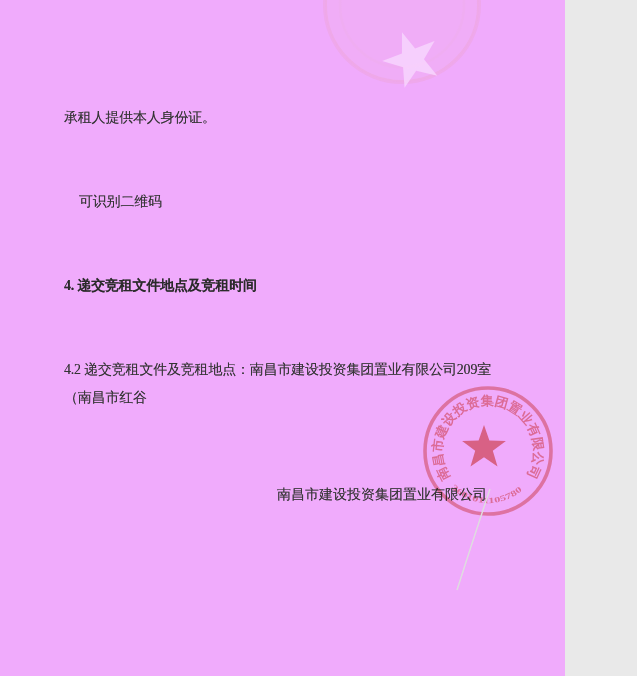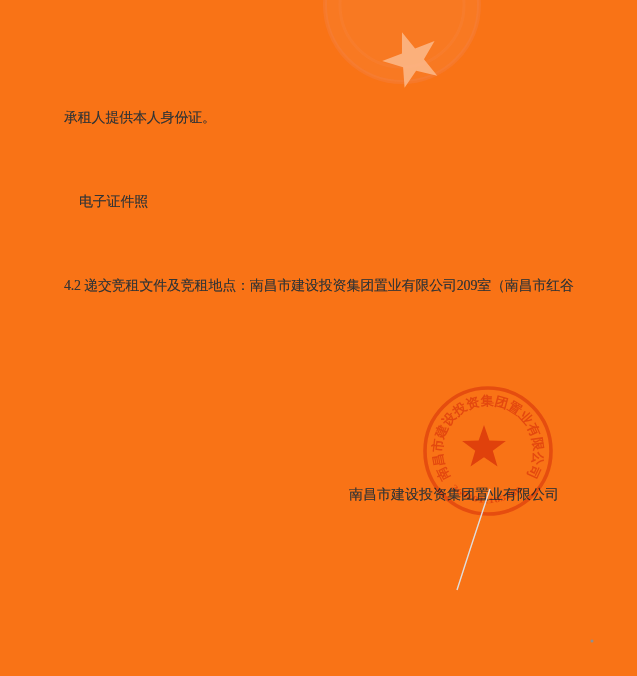--- a/index.html
+++ b/index.html
@@ -1,19 +1,19 @@
 <!DOCTYPE html>
 <html><head>
 <meta charset="utf-8">
 <style>
   html,body{margin:0;padding:0;background:#e9e9e9;}
   .page{
     position:relative;
-    width:637px;height:676px;
-    background:#f97316;
+    width:565px;height:676px;
+    background:#f0abfc;
     overflow:hidden;
     font-family:"Liberation Serif","DejaVu Serif",serif;
     color:#343434;
   }
   .body-text{
     position:absolute;
     left:64px;top:48px;right:58px;
     font-size:14px;
     letter-spacing:-0.2px;
     line-height:28px;
@@ -62,21 +62,22 @@
       <circle cx="90" cy="85" r="77" fill="rgba(242,196,192,0.14)" stroke="rgba(231,150,144,0.30)" stroke-width="4"></circle>
       <circle cx="90" cy="85" r="62" fill="none" stroke="rgba(238,180,175,0.15)" stroke-width="3"></circle>
       <g transform="translate(100,140) rotate(195) scale(1.25)">
         <polygon points="0,-23 5.4,-7.4 22.8,-6.9 9.1,3 13.5,19.4 0,9.6 -13.5,19.4 -9.1,3 -22.8,-6.9 -5.4,-7.4" fill="rgba(255,255,255,0.85)"></polygon>
       </g>
     </g>
   </svg>
 
   <div class="body-text soft">
     <p class="line">承租人提供本人身份证。</p>
-    <p class="line ind1">电子证件照</p>
+    <p class="line ind1">可识别二维码</p>
+    <p class="line bold">4. 递交竞租文件地点及竞租时间</p>
     <p class="line">4.2 递交竞租文件及竞租地点：南昌市建设投资集团置业有限公司209室（南昌市红谷</p>
     
     
     
     
     
     
   </div>
 
   <div class="signature soft">

